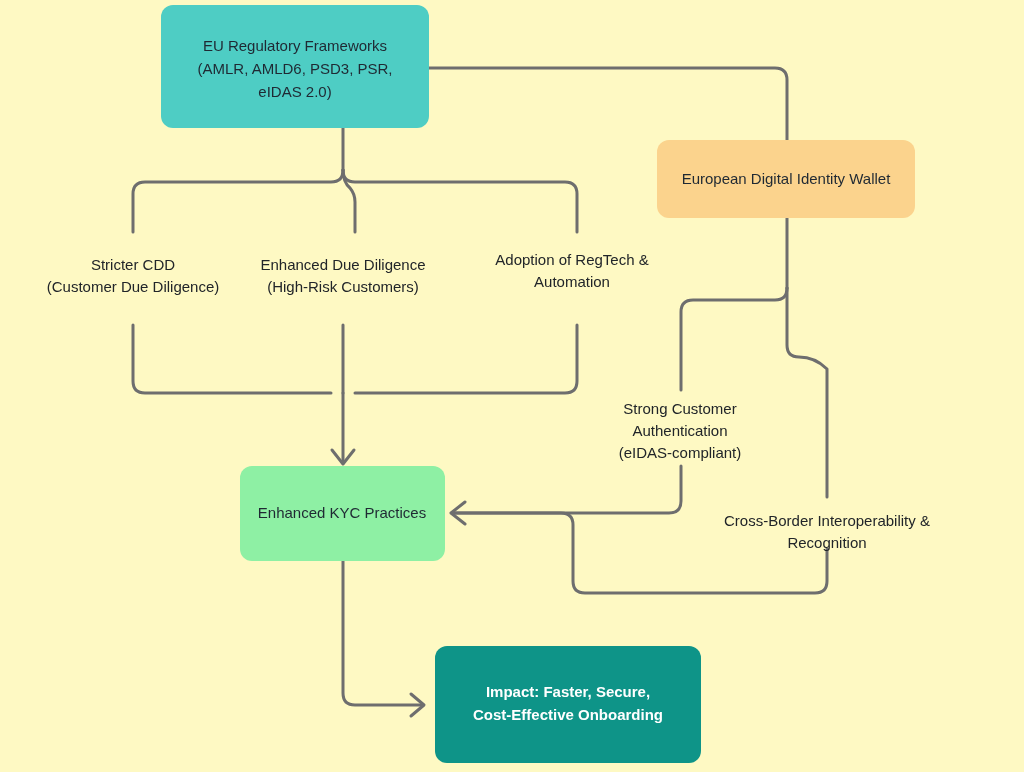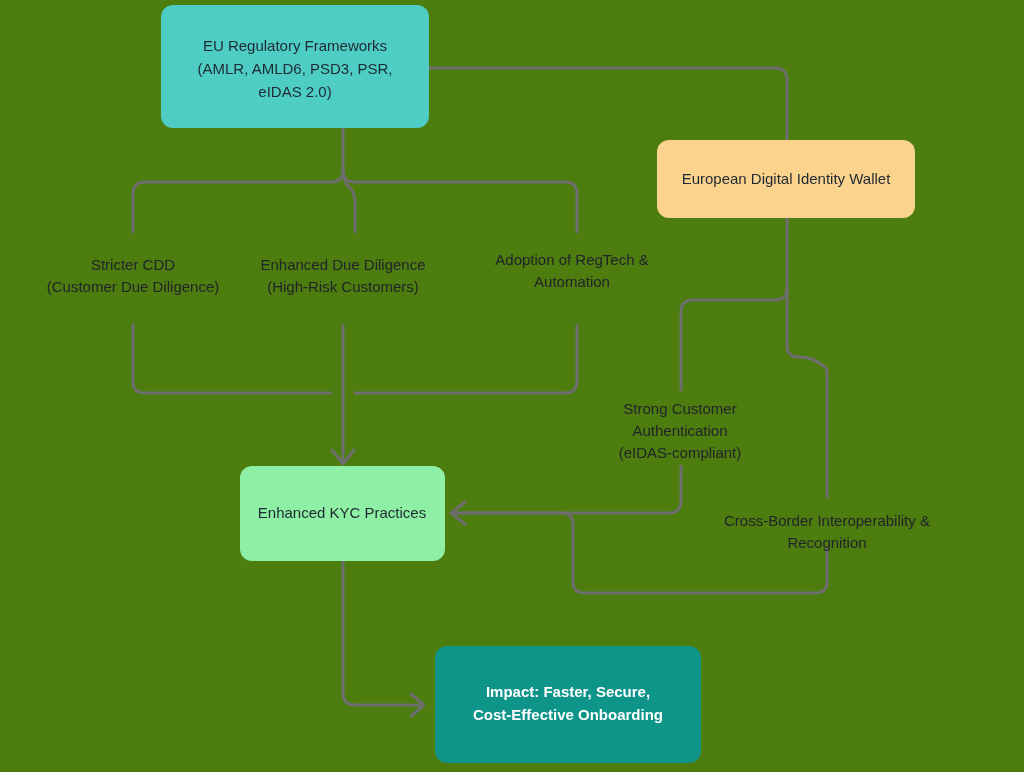--- a/index.html
+++ b/index.html
@@ -10,21 +10,21 @@
   body {
     width: 1024px;
     height: 772px;
     font-family: "Liberation Sans", sans-serif;
     overflow: hidden;
   }
   #diagram-root {
     position: relative;
     width: 1024px;
     height: 772px;
-    background: #4d7c0f;
+    background: #fef9c3;
   }
   svg#flow {
     position: absolute;
     top: 0;
     left: 0;
     width: 1024px;
     height: 772px;
     display: block;
   }
   .edge {

